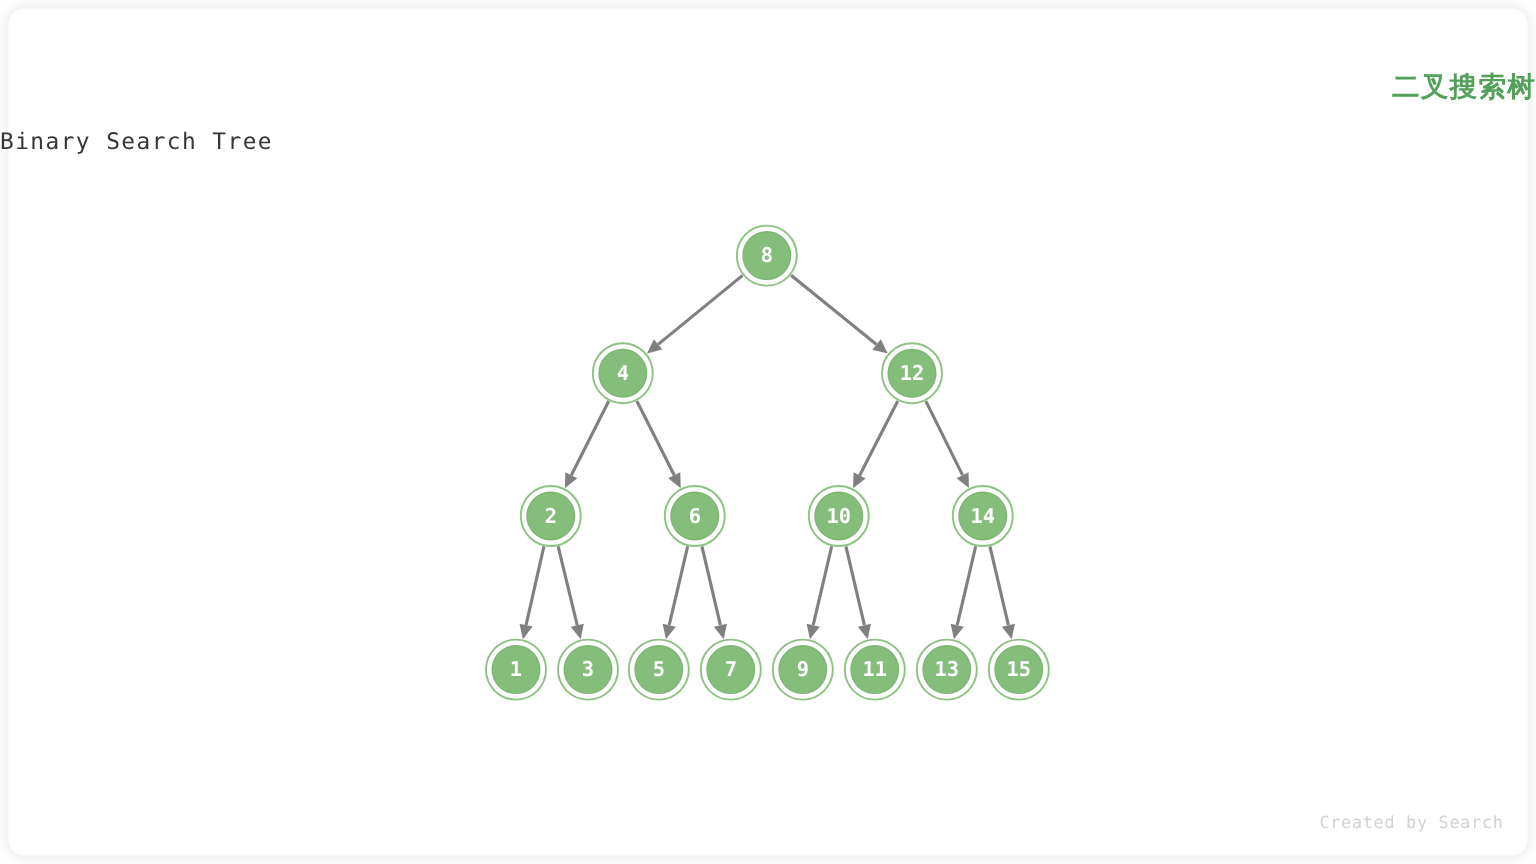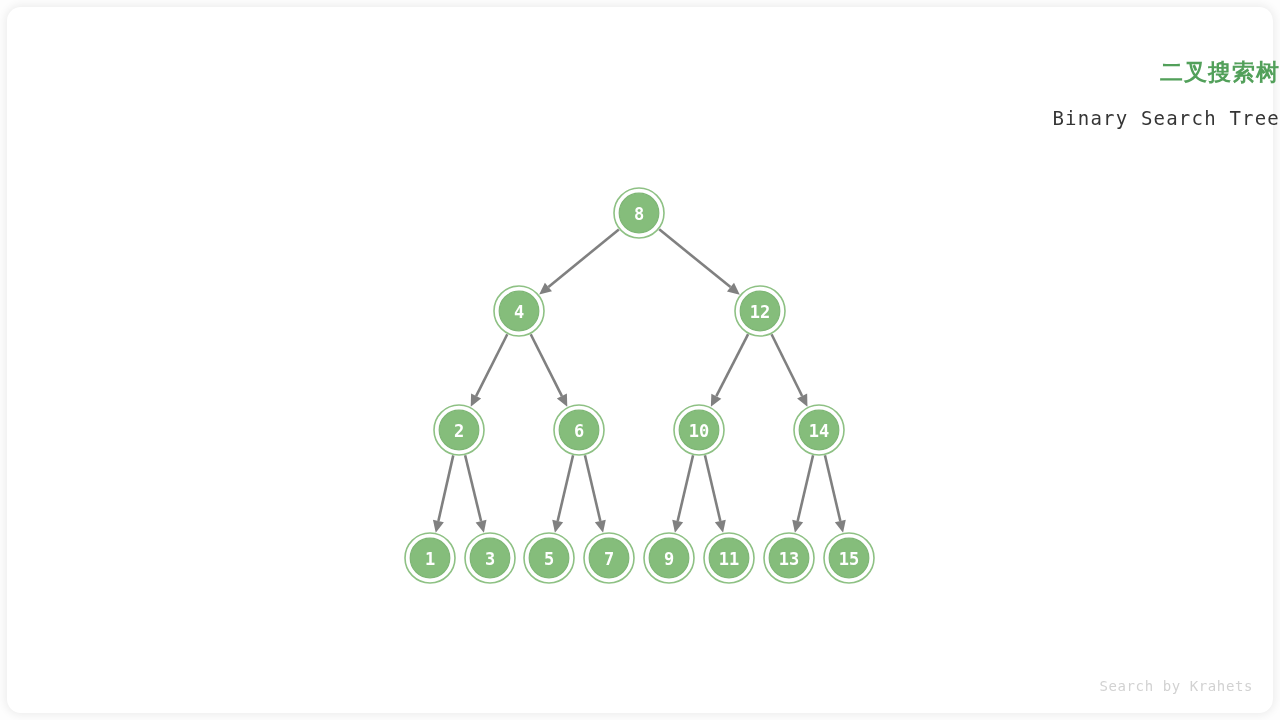--- a/index.html
+++ b/index.html
@@ -40,21 +40,21 @@
     font-size: 23px;
     letter-spacing: 1px;
     color: #52a05a;
     white-space: nowrap;
   }
   #subtitle {
     position: absolute;
     left: 0;
     top: 107px;
     width: 1280px;
-    text-align: right;
+    text-align: left;
     font-family: "DejaVu Sans Mono", "Liberation Mono", monospace;
     font-size: 19px;
     letter-spacing: 1.2px;
     color: #353535;
     white-space: nowrap;
   }
   #credit {
     position: absolute;
     right: 27px;
     bottom: 26px;
@@ -240,15 +240,15 @@
           <text class="node-label" x="789" y="558.5">13</text>
         </g>
         <g>
           <circle class="node-outer" cx="849" cy="558" r="25"></circle>
           <circle class="node-core" cx="849" cy="558" r="19.8"></circle>
           <text class="node-label" x="849" y="558.5">15</text>
         </g>
       </g>
   </svg>
 
-  <div id="credit">Search by Krahets</div>
+  <div id="credit">Created by Search</div>
 
 </div>
 
 </body></html>

